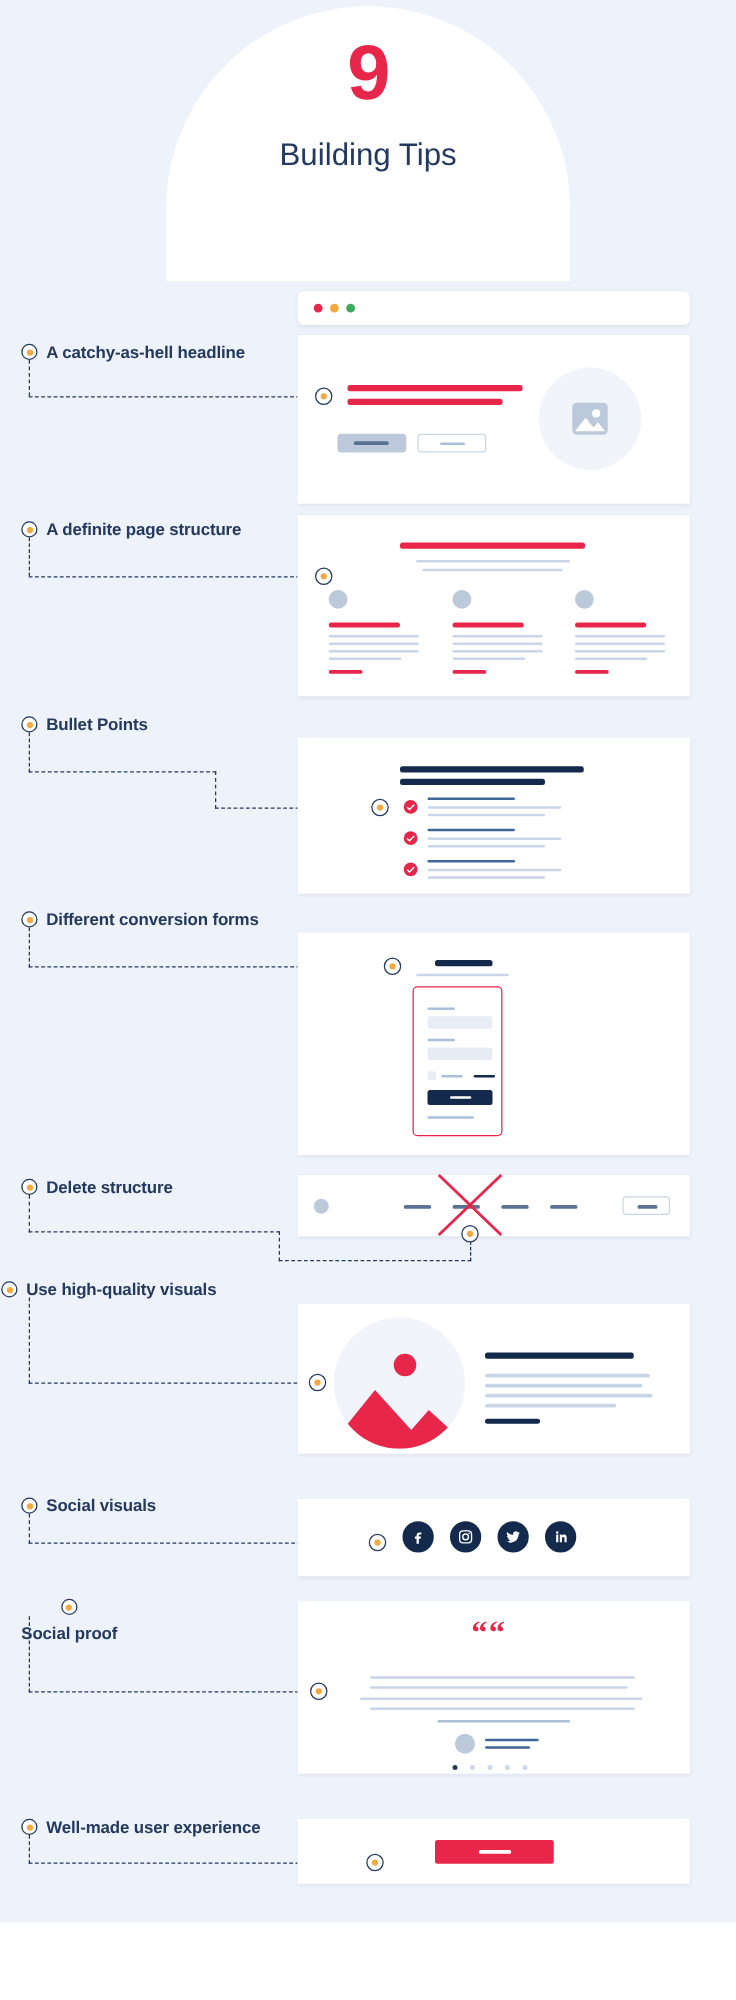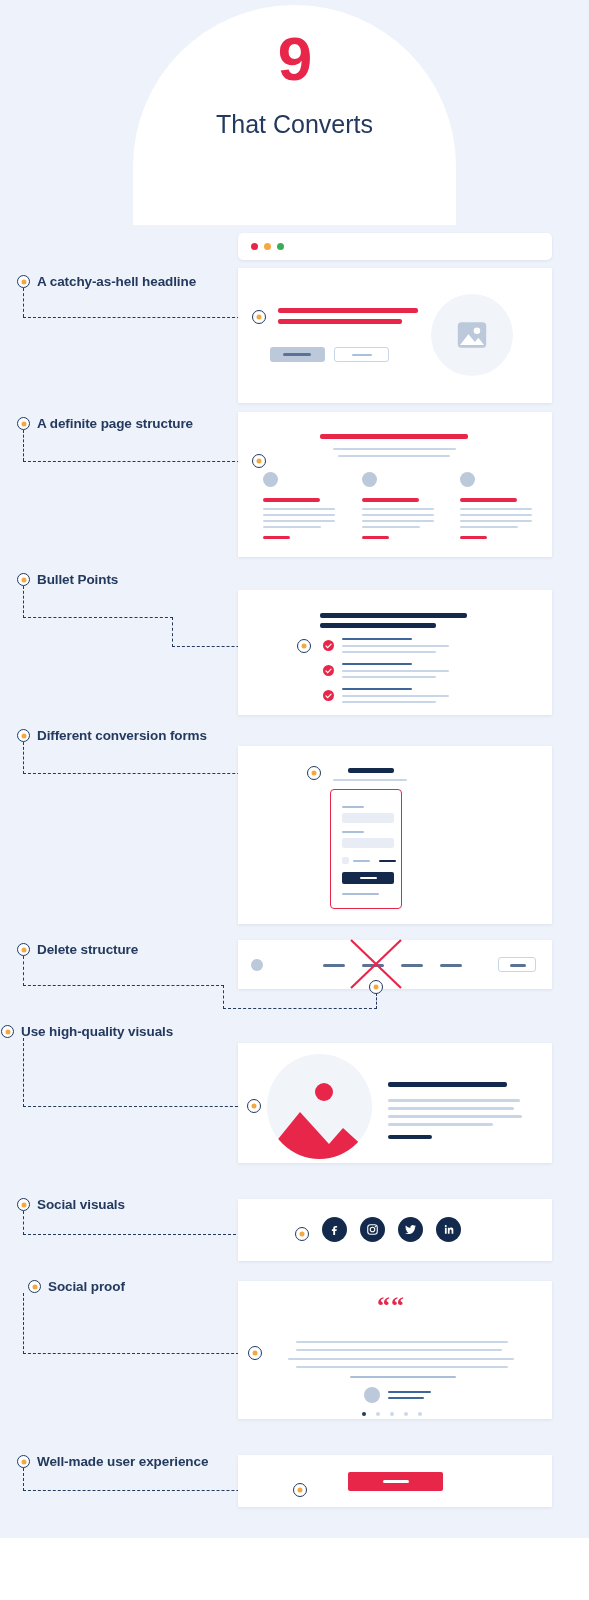--- a/index.html
+++ b/index.html
@@ -136,21 +136,21 @@
 </head>
 <body>
 
 <div id="page">
   <div class="bg-field"></div>
 
   <div class="header">
     <div class="arch"></div>
     <div class="hero-num">9</div>
     <div class="hero-lines">
-      <div>That Converts</div>
+      <div>Building Tips</div>
     </div>
   </div>
 
   <div class="browser-bar">
     <span class="dot dot-r"></span>
     <span class="dot dot-o"></span>
     <span class="dot dot-g"></span>
   </div>
 
   <div class="label" style="left:17px; top:274px;justify-content:center;">
@@ -366,21 +366,21 @@
           <path d="M22 5.9c-.7.3-1.5.6-2.4.7.9-.5 1.5-1.3 1.8-2.3-.8.5-1.7.8-2.6 1a4.1 4.1 0 0 0-7 3.8A11.7 11.7 0 0 1 3.3 4.8a4.1 4.1 0 0 0 1.3 5.5c-.7 0-1.3-.2-1.8-.5 0 2 1.4 3.7 3.3 4.1-.6.2-1.2.2-1.8.1a4.1 4.1 0 0 0 3.8 2.9A8.3 8.3 0 0 1 2 18.6a11.7 11.7 0 0 0 6.3 1.9c7.6 0 11.8-6.4 11.8-11.9v-.5c.8-.6 1.5-1.3 1.9-2.2z"></path>
         </svg>
     </div>
     <div class="social" style="left:198px; top:18px;">
       <svg width="13" height="13" viewBox="0 0 24 24" fill="#ffffff">
           <path d="M5.4 8.6h3.2V20H5.4zM7 3.6a1.9 1.9 0 1 1 0 3.8 1.9 1.9 0 0 1 0-3.8zM10.8 8.6h3v1.6h.1c.4-.8 1.5-1.7 3.1-1.7 3.3 0 3.9 2.1 3.9 4.9V20h-3.2v-5.2c0-1.2 0-2.8-1.7-2.8s-2 1.3-2 2.7V20h-3.2z"></path>
         </svg>
     </div>
   </div>
 
-  <div class="label" style="left:28px; top:1279px;">
+  <div class="label" style="left:17px; top:1279px;flex-direction:column;">
     <span class="pin"></span>
     <span class="label-text">Social proof</span>
   </div>
   <div class="dv" style="left:23px; top:1293px; height:61px;"></div>
   <div class="dh" style="left:23px; top:1353px; width:226px;"></div>
   <div class="pin-abs" style="left:248px; top:1346px;"></div>
 
   <div class="card" style="top:1281px; height:138px;">
     <div class="quote" style="left:139px; top:12px;">““</div>
     <div class="bar lineLight" style="left:58px; top:60px; width:212px; height:2px;"></div>

